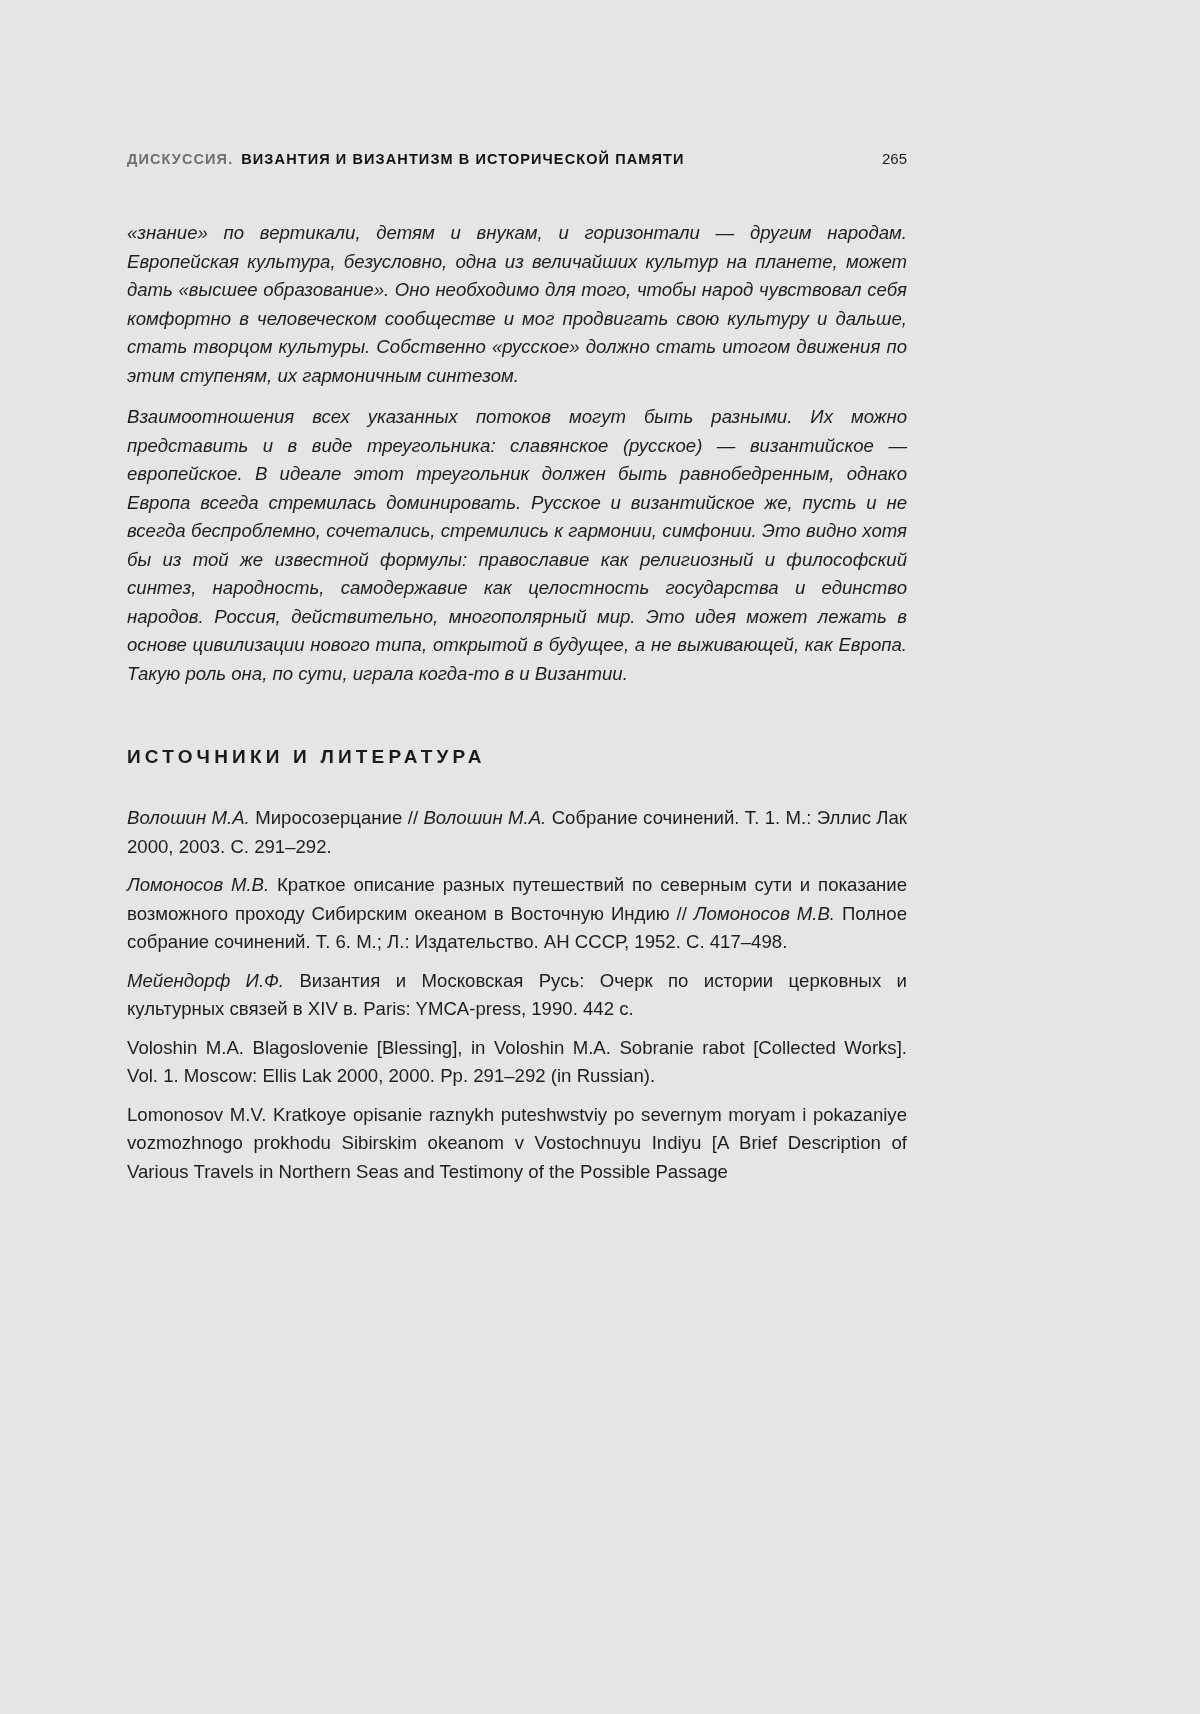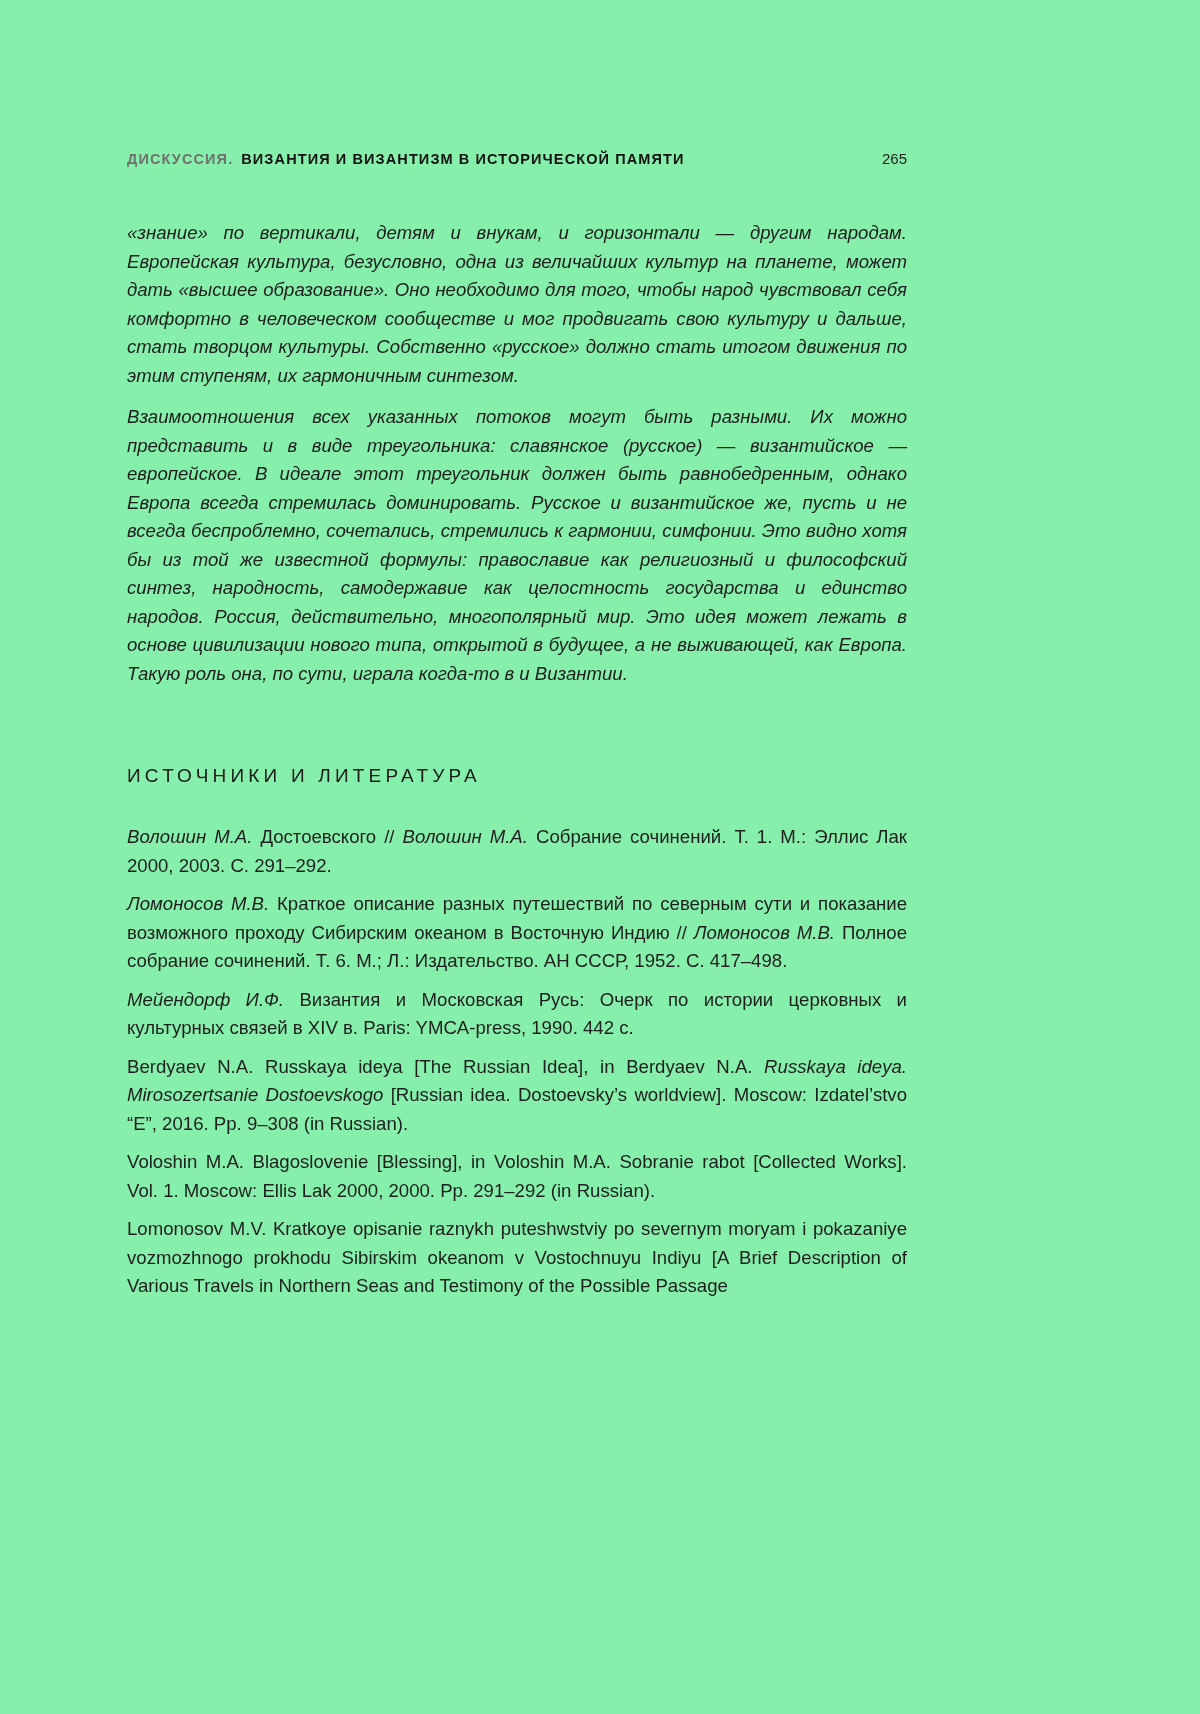--- a/index.html
+++ b/index.html
@@ -13,21 +13,21 @@
     position: relative;
     font-family: "Liberation Sans", sans-serif;
     color: #1e1e1e;
     -webkit-font-smoothing: antialiased;
   }
   .page {
     position: absolute;
     top: 0; left: 0;
     width: 1200px;
     height: 1714px;
-    background: #86efac;
+    background: #e5e5e5;
     box-sizing: border-box;
   }
   .content {
     position: absolute;
     left: 127px;
     top: 150px;
     width: 780px;
   }
   
   .running-header {
@@ -59,24 +59,24 @@
   p.body-par {
     font-size: 18.6px;
     line-height: 28.5px;
     text-align: justify;
     margin: 0 0 13px 0;
     font-style: italic;
   }
   
   h2.section-heading {
     font-size: 19px;
-    font-weight: 400;
+    font-weight: 700;
     letter-spacing: 4.2px;
     color: #1b1b1b;
-    margin: 77px 0 36px 0;
+    margin: 58px 0 36px 0;
   }
   
   p.entry {
     font-size: 18.6px;
     line-height: 28.5px;
     text-align: justify;
     margin: 0 0 10px 0;
   }
   p.entry em {
     font-style: italic;
@@ -96,26 +96,25 @@
     </header>
 
     <main>
       <div id="paragraphs">
           <p class="body-par">«знание» по вертикали, детям и внукам, и горизонтали — другим народам. Европейская культура, безусловно, одна из величайших культур на планете, может дать «высшее образование». Оно необходимо для того, чтобы народ чувствовал себя комфортно в человеческом сообществе и мог продвигать свою культуру и дальше, стать творцом культуры. Собственно «русское» должно стать итогом движения по этим ступеням, их гармоничным синтезом.</p>
           <p class="body-par">Взаимоотношения всех указанных потоков могут быть разными. Их можно представить и в виде треугольника: славянское (русское) — византийское — европейское. В идеале этот треугольник должен быть равнобедренным, однако Европа всегда стремилась доминировать. Русское и византийское же, пусть и не всегда беспроблемно, сочетались, стремились к гармонии, симфонии. Это видно хотя бы из той же известной формулы: православие как религиозный и философский синтез, народность, самодержавие как целостность государства и единство народов. Россия, действительно, многополярный мир. Это идея может лежать в основе цивилизации нового типа, открытой в будущее, а не выживающей, как Европа. Такую роль она, по сути, играла когда-то в и Византии.</p>
         </div>
 
       <h2 class="section-heading">ИСТОЧНИКИ И ЛИТЕРАТУРА</h2>
       <div id="sources-entries">
-          <p class="entry"><em>Волошин М.А.</em><span> Достоевского // </span><em>Волошин М.А.</em><span> Собрание сочинений. Т. 1. М.: Эллис Лак 2000, 2003. С. 291–292.</span></p>
+          <p class="entry"><em>Волошин М.А.</em><span> Миросозерцание // </span><em>Волошин М.А.</em><span> Собрание сочинений. Т. 1. М.: Эллис Лак 2000, 2003. С. 291–292.</span></p>
           <p class="entry"><em>Ломоносов М.В.</em><span> Краткое описание разных путешествий по северным сути и показание возможного проходу Сибирским океаном в Восточную Индию // </span><em>Ломоносов М.В.</em><span> Полное собрание сочинений. Т. 6. М.; Л.: Издательство. АН СССР, 1952. С. 417–498.</span></p>
           <p class="entry"><em>Мейендорф И.Ф.</em><span> Византия и Московская Русь: Очерк по истории церковных и культурных связей в XIV в. Paris: YMCA-press, 1990. 442 с.</span></p>
         </div>
 
       <div id="references-entries">
-          <p class="entry"><span>Berdyaev N.A. Russkaya ideya [The Russian Idea], in Berdyaev N.A. </span><em>Russkaya ideya. Mirosozertsanie Dostoevskogo</em><span> [Russian idea. Dostoevsky’s worldview]. Moscow: Izdatel’stvo “E”, 2016. Pp. 9–308 (in Russian).</span></p>
           <p class="entry"><span>Voloshin M.A. Blagoslovenie [Blessing], in Voloshin M.A. Sobranie rabot [Collected Works]. Vol. 1. Moscow: Ellis Lak 2000, 2000. Pp. 291–292 (in Russian).</span></p>
           <p class="entry"><span>Lomonosov M.V. Kratkoye opisanie raznykh puteshwstviy po severnym moryam i pokazaniye vozmozhnogo prokhodu Sibirskim okeanom v Vostochnuyu Indiyu [A Brief Description of Various Travels in Northern Seas and Testimony of the Possible Passage</span></p>
         </div>
     </main>
 
   </div>
 </div>
 
 </body></html>

